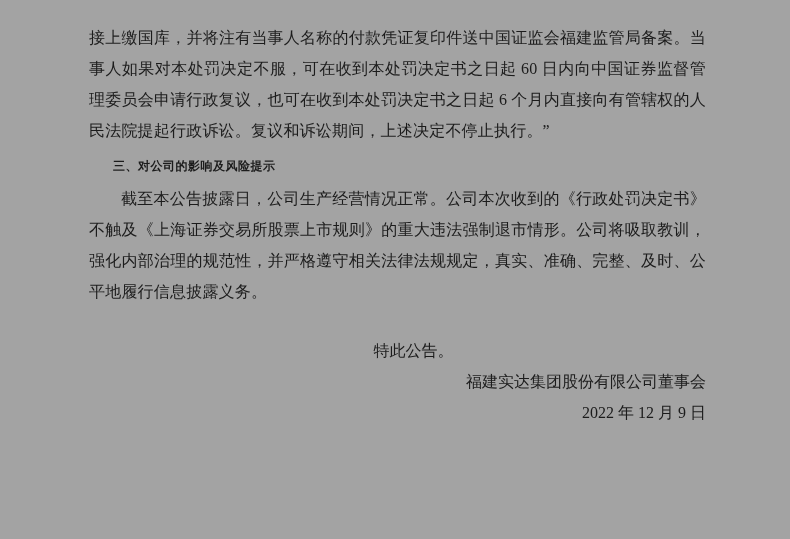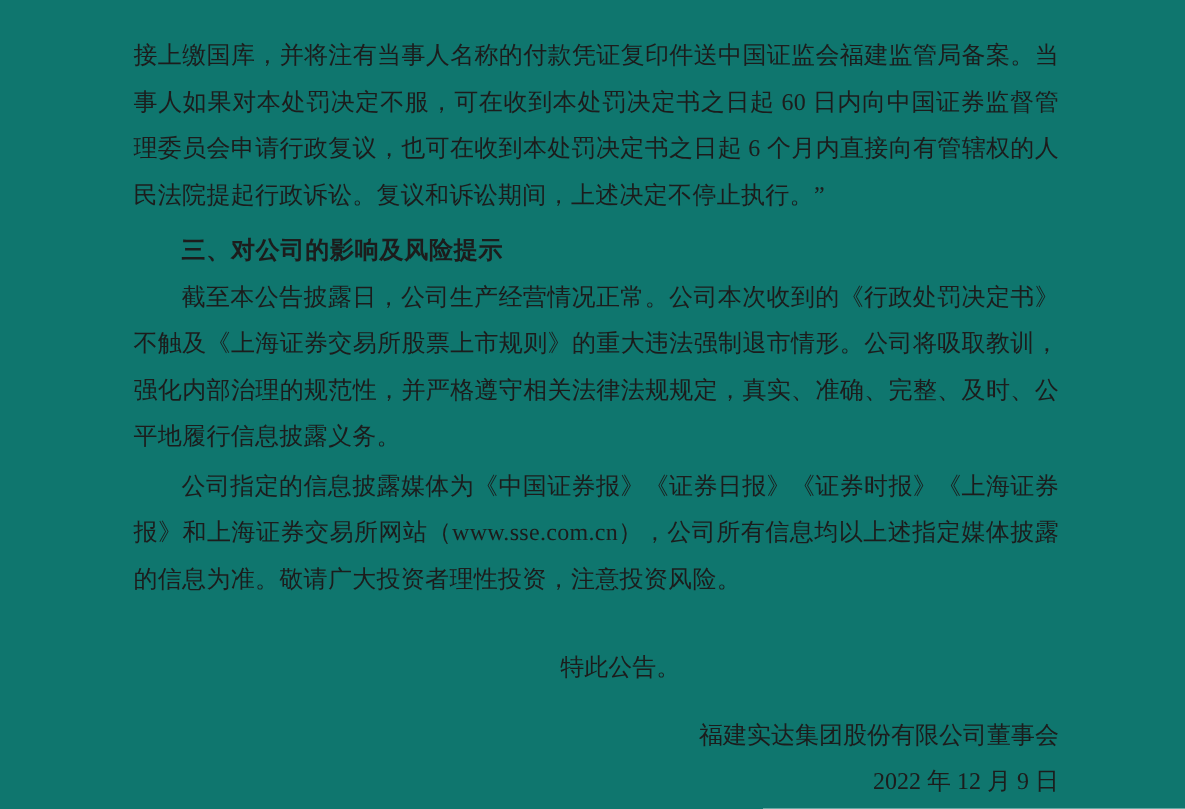--- a/index.html
+++ b/index.html
@@ -5,65 +5,63 @@
   html, body { margin: 0; padding: 0; }
   body {
     width: 790px; height: 539px;
     background: #ffffff;
     overflow: hidden;
   }
   .page {
     box-sizing: border-box;
     width: 790px; height: 539px;
     padding: 22px 84px 0 89px;
-    background: #0f766e;
+    background: #a3a3a3;
     color: #1c1c1c;
     font-family: "Liberation Serif", "DejaVu Serif", serif;
     font-size: 16px;
     line-height: 31px;
   }
   p { margin: 0; }
   .body-text {
     text-align: justify;
     text-justify: inter-ideograph;
     letter-spacing: 0.2px;
   }
   .indent { text-indent: 2em; }
   .heading {
     margin: 6px 0 0 0;
-    font-family: Liberation Serif, serif;
+    font-family: Liberation Mono, monospace;
     font-weight: 700;
-    font-size: 16px;
+    font-size: 12px;
     line-height: 31px;
     text-indent: 2em;
     letter-spacing: 0.5px;
   }
   .para-media { margin-top: 2px; }
   .closing {
     margin-top: 28px;
     text-align: center;
   }
   .sign-block {
-    margin-top: 14px;
     text-align: right;
   }
   .sign-block p { line-height: 31px; }
 </style>
 </head>
 <body>
 
 <div class="page">
 
   <p class="body-text">接上缴国库，并将注有当事人名称的付款凭证复印件送中国证监会福建监管局备案。当事人如果对本处罚决定不服，可在收到本处罚决定书之日起 60 日内向中国证券监督管理委员会申请行政复议，也可在收到本处罚决定书之日起 6 个月内直接向有管辖权的人民法院提起行政诉讼。复议和诉讼期间，上述决定不停止执行。”</p>
 
   <p class="heading">三、对公司的影响及风险提示</p>
 
   <p class="body-text indent">截至本公告披露日，公司生产经营情况正常。公司本次收到的《行政处罚决定书》不触及《上海证券交易所股票上市规则》的重大违法强制退市情形。公司将吸取教训，强化内部治理的规范性，并严格遵守相关法律法规规定，真实、准确、完整、及时、公平地履行信息披露义务。</p>
 
-  <p class="body-text indent para-media">公司指定的信息披露媒体为《中国证券报》《证券日报》《证券时报》《上海证券报》和上海证券交易所网站（www.sse.com.cn），公司所有信息均以上述指定媒体披露的信息为准。敬请广大投资者理性投资，注意投资风险。</p>
 
   <p class="indent closing">特此公告。</p>
 
   <div class="sign-block">
     <p>福建实达集团股份有限公司董事会</p>
     <p>2022 年 12 月 9 日</p>
   </div>
 
 </div>
 

